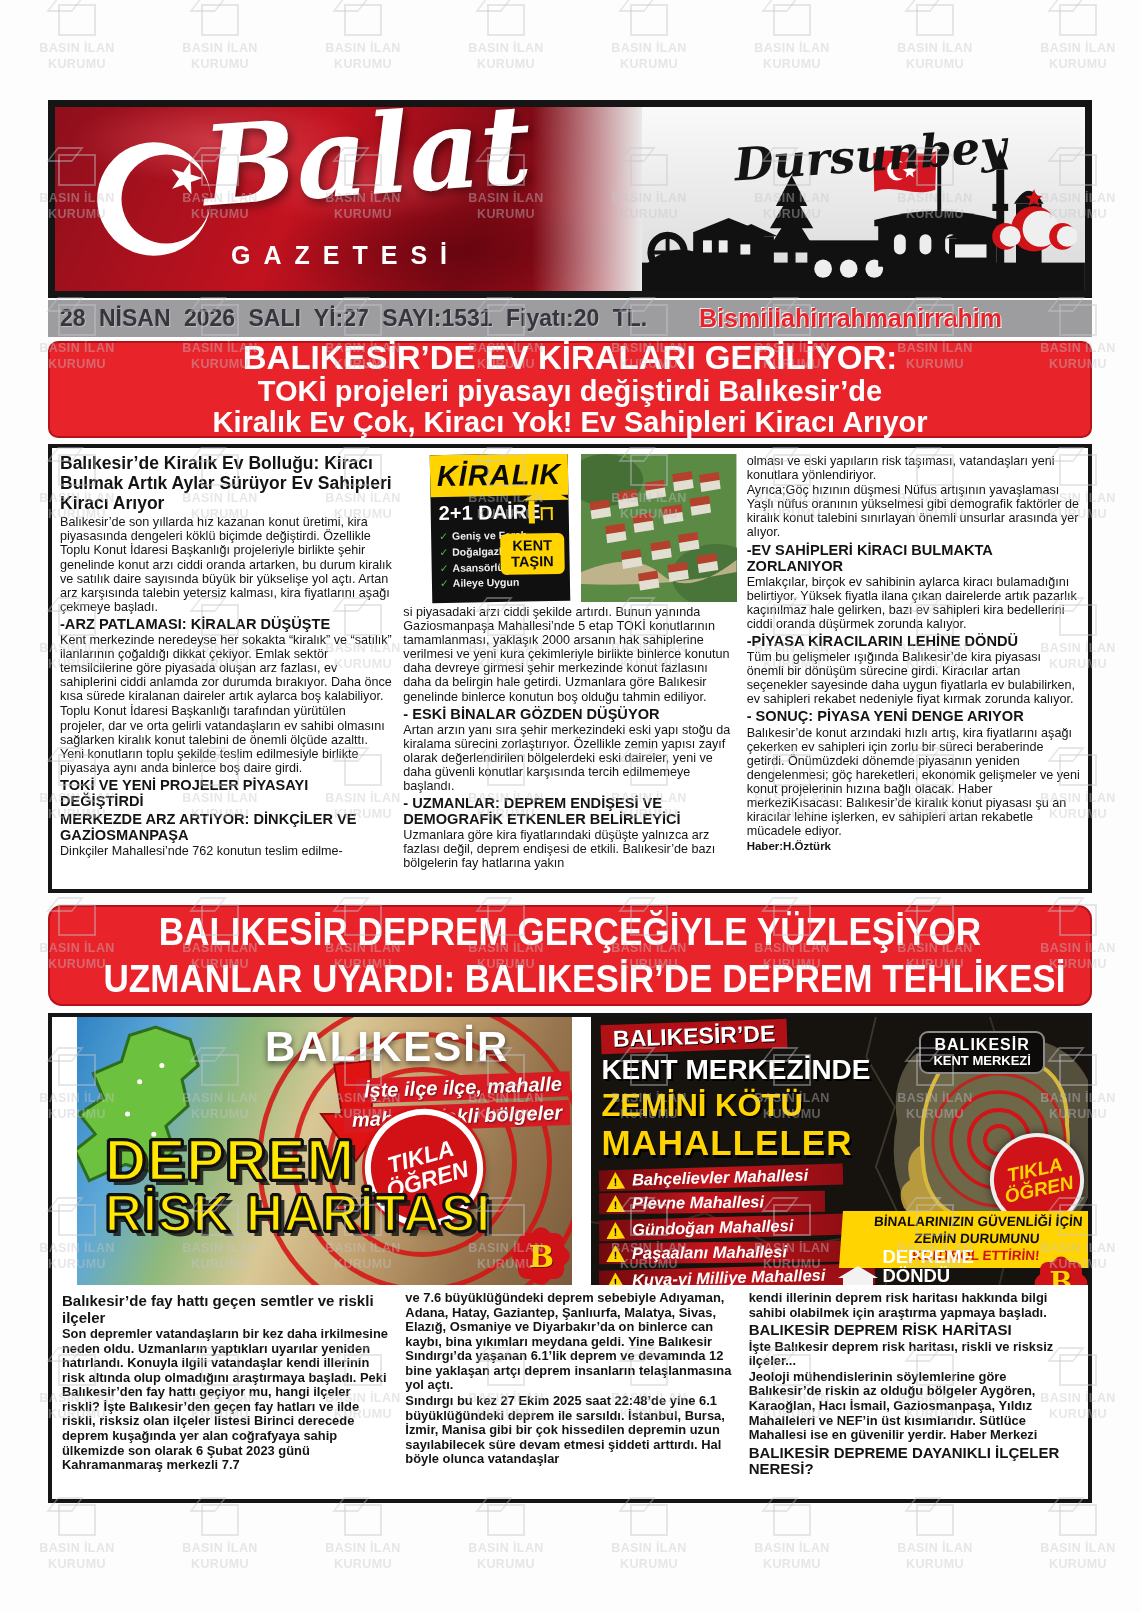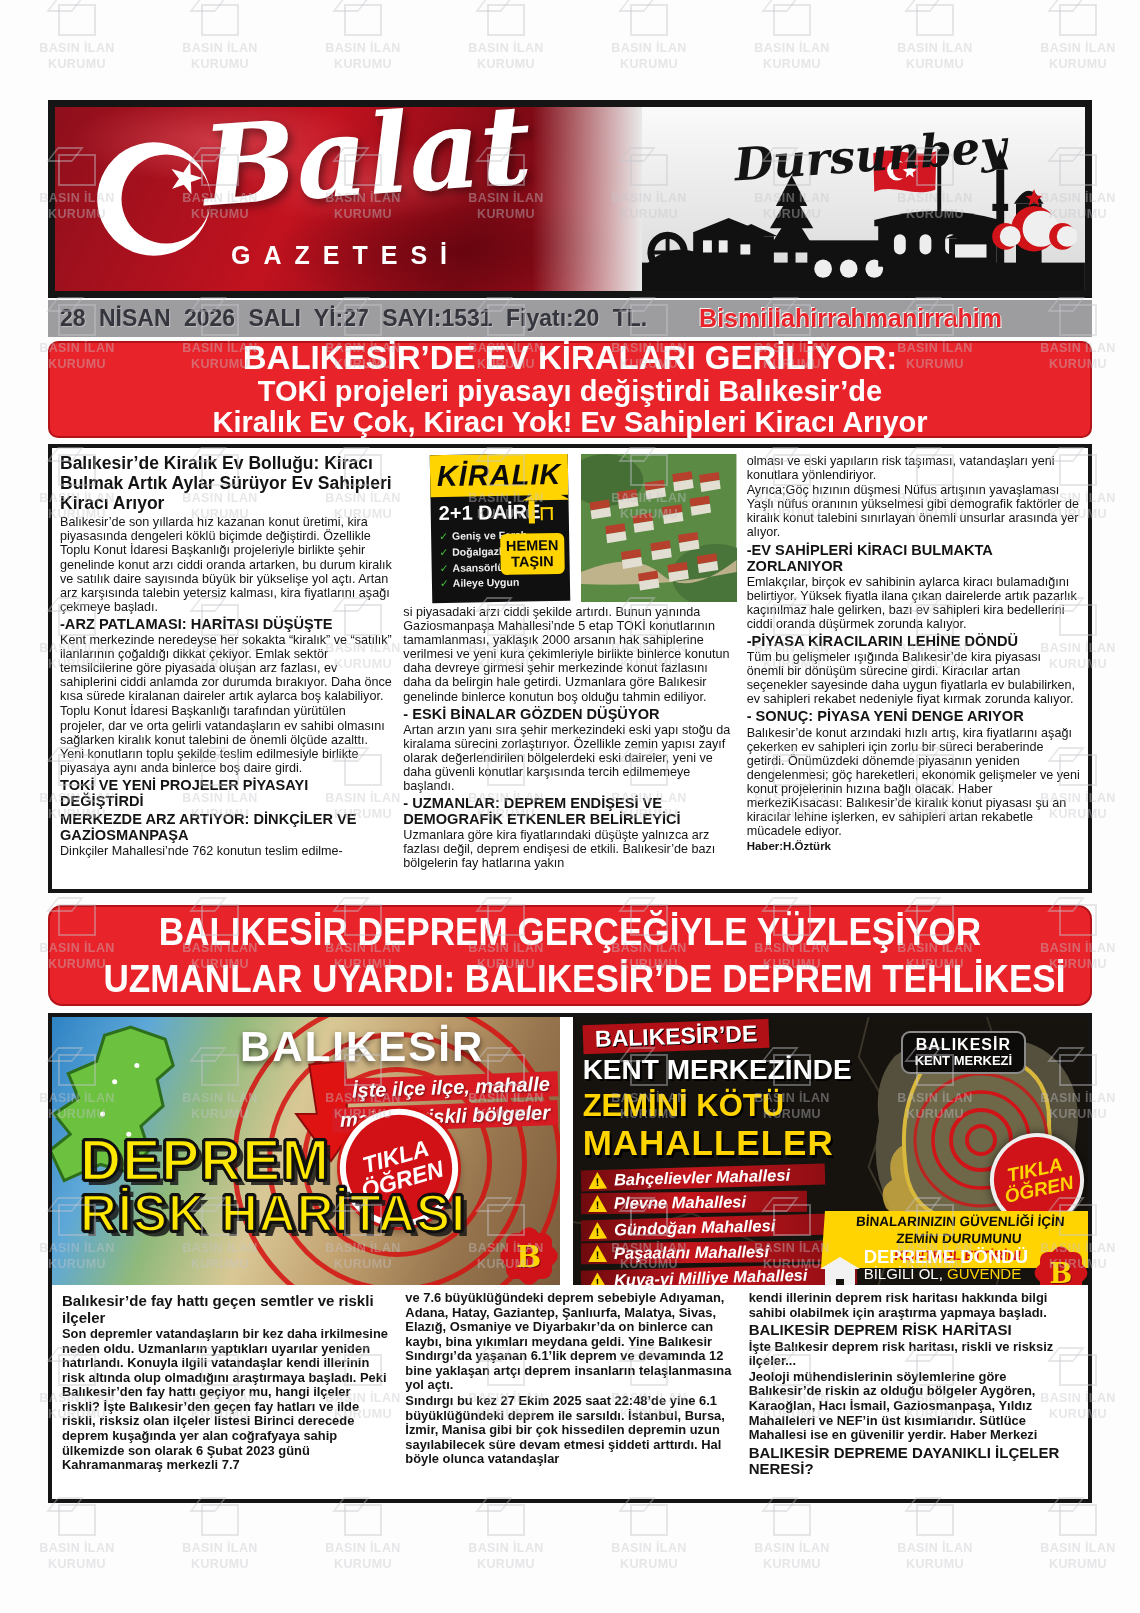--- a/index.html
+++ b/index.html
@@ -81,21 +81,21 @@
   .house-y::after{content:'';position:absolute;left:9px;bottom:0;width:8px;height:11px;
                   border:2px solid #ffd400;border-bottom:none;}
   .ka-cta{background:#ffd400;border-radius:6px;color:#0b0b0b;font-weight:700;font-size:14.5px;
           line-height:1.08;padding:5px 2px;margin-top:12px;}
   .ka-cta span{display:block;}
   .housing-photo{width:53%;height:100%;}
 
   
   .bottom-box{position:absolute;left:48px;top:1013px;width:1044px;height:490px;background:#fff;
               border:4px solid #151515;box-sizing:border-box;overflow:hidden;}
-  .images-row{display:flex;gap:13px;height:268px;}
+  .images-row{display:flex;gap:19px;height:268px;margin-left:25px;}
   .quake-cols{display:flex;gap:14px;padding:6px 10px;height:206px;box-sizing:border-box;overflow:hidden;}
   .quake-cols .col{flex:1;overflow:hidden;}
   .quake-cols .blk.p{font-weight:700;font-size:12.9px;line-height:1.13;}
   .quake-cols .blk.h{font-size:15px;}
 
   
   .risk-map{position:relative;width:49%;overflow:hidden;
     background:linear-gradient(112deg,#2f83c4 0%,#5ea8d8 16%,#8fb97b 30%,#d9c896 46%,#c2a170 62%,#97754e 80%,#7a5c3c 100%);}
   .rm-province{position:absolute;left:-8px;top:4px;width:212px;height:192px;}
   .rm-title{position:absolute;left:188px;top:6px;font-size:42px;font-weight:700;color:#fff;
@@ -255,21 +255,21 @@
   <section class="headline hl1">
     <div class="l1">BALIKESİR’DE EV KİRALARI GERİLİYOR:</div>
     <div class="l2">TOKİ projeleri piyasayı değiştirdi Balıkesir’de</div>
     <div class="l3">Kiralık Ev Çok, Kiracı Yok! Ev Sahipleri Kiracı Arıyor</div>
   </section>
 
   <section class="art1">
     <div class="col">
         <div class="blk H">Balıkesir’de Kiralık Ev Bolluğu: Kiracı Bulmak Artık Aylar Sürüyor Ev Sahipleri Kiracı Arıyor</div>
         <div class="blk p">Balıkesir’de son yıllarda hız kazanan konut üretimi, kira piyasasında dengeleri köklü biçimde değiştirdi. Özellikle Toplu Konut İdaresi Başkanlığı projeleriyle birlikte şehir genelinde konut arzı ciddi oranda artarken, bu durum kiralık ve satılık daire sayısında büyük bir yükselişe yol açtı. Artan arz karşısında talebin yetersiz kalması, kira fiyatlarını aşağı çekmeye başladı.</div>
-        <div class="blk h">-ARZ PATLAMASI: HARİTASI DÜŞÜŞTE</div>
+        <div class="blk h">-ARZ PATLAMASI: KİRALAR DÜŞÜŞTE</div>
         <div class="blk p">Kent merkezinde neredeyse her sokakta “kiralık” ve “satılık” ilanlarının çoğaldığı dikkat çekiyor. Emlak sektör temsilcilerine göre piyasada oluşan arz fazlası, ev sahiplerini ciddi anlamda zor durumda bırakıyor. Daha önce kısa sürede kiralanan daireler artık aylarca boş kalabiliyor.</div>
         <div class="blk p">Toplu Konut İdaresi Başkanlığı tarafından yürütülen projeler, dar ve orta gelirli vatandaşların ev sahibi olmasını sağlarken kiralık konut talebini de önemli ölçüde azalttı. Yeni konutların toplu şekilde teslim edilmesiyle birlikte piyasaya aynı anda binlerce boş daire girdi.</div>
         <div class="blk h">TOKİ VE YENİ PROJELER PİYASAYI DEĞİŞTİRDİ</div>
         <div class="blk h">MERKEZDE ARZ ARTIYOR: DİNKÇİLER VE GAZİOSMANPAŞA</div>
         <div class="blk p">Dinkçiler Mahallesi’nde 762 konutun teslim edilme-</div>
       </div>
     <div class="col">
       <div class="photo-strip">
         <div class="kiralik-ad">
           <div class="ka-top">KİRALIK</div>
@@ -286,21 +286,21 @@
             <span class="ck">✓</span>
             <em>Asansörlü</em>
             </div>
           <div class="ka-feat">
             <span class="ck">✓</span>
             <em>Aileye Uygun</em>
             </div>
           <div class="ka-right">
             <span class="house-y"></span>
             <div class="ka-cta">
-              <span>HEMEN</span>
+              <span>KENT</span>
               <span>TAŞIN</span>
             </div>
           </div>
         </div>
         <svg class="housing-photo" viewBox="0 0 175 148" preserveAspectRatio="none">
           <rect width="175" height="148" fill="#5b8a44"></rect>
           <ellipse cx="28" cy="26" rx="42" ry="26" fill="#466f36"></ellipse>
           <ellipse cx="152" cy="122" rx="50" ry="32" fill="#49753a"></ellipse>
           <path d="M0,118 Q60,96 90,120 T175,106 L175,118 Q90,134 0,130 Z" fill="#c9b794" opacity=".9"></path>
           <g transform="rotate(-8 87 74)">

